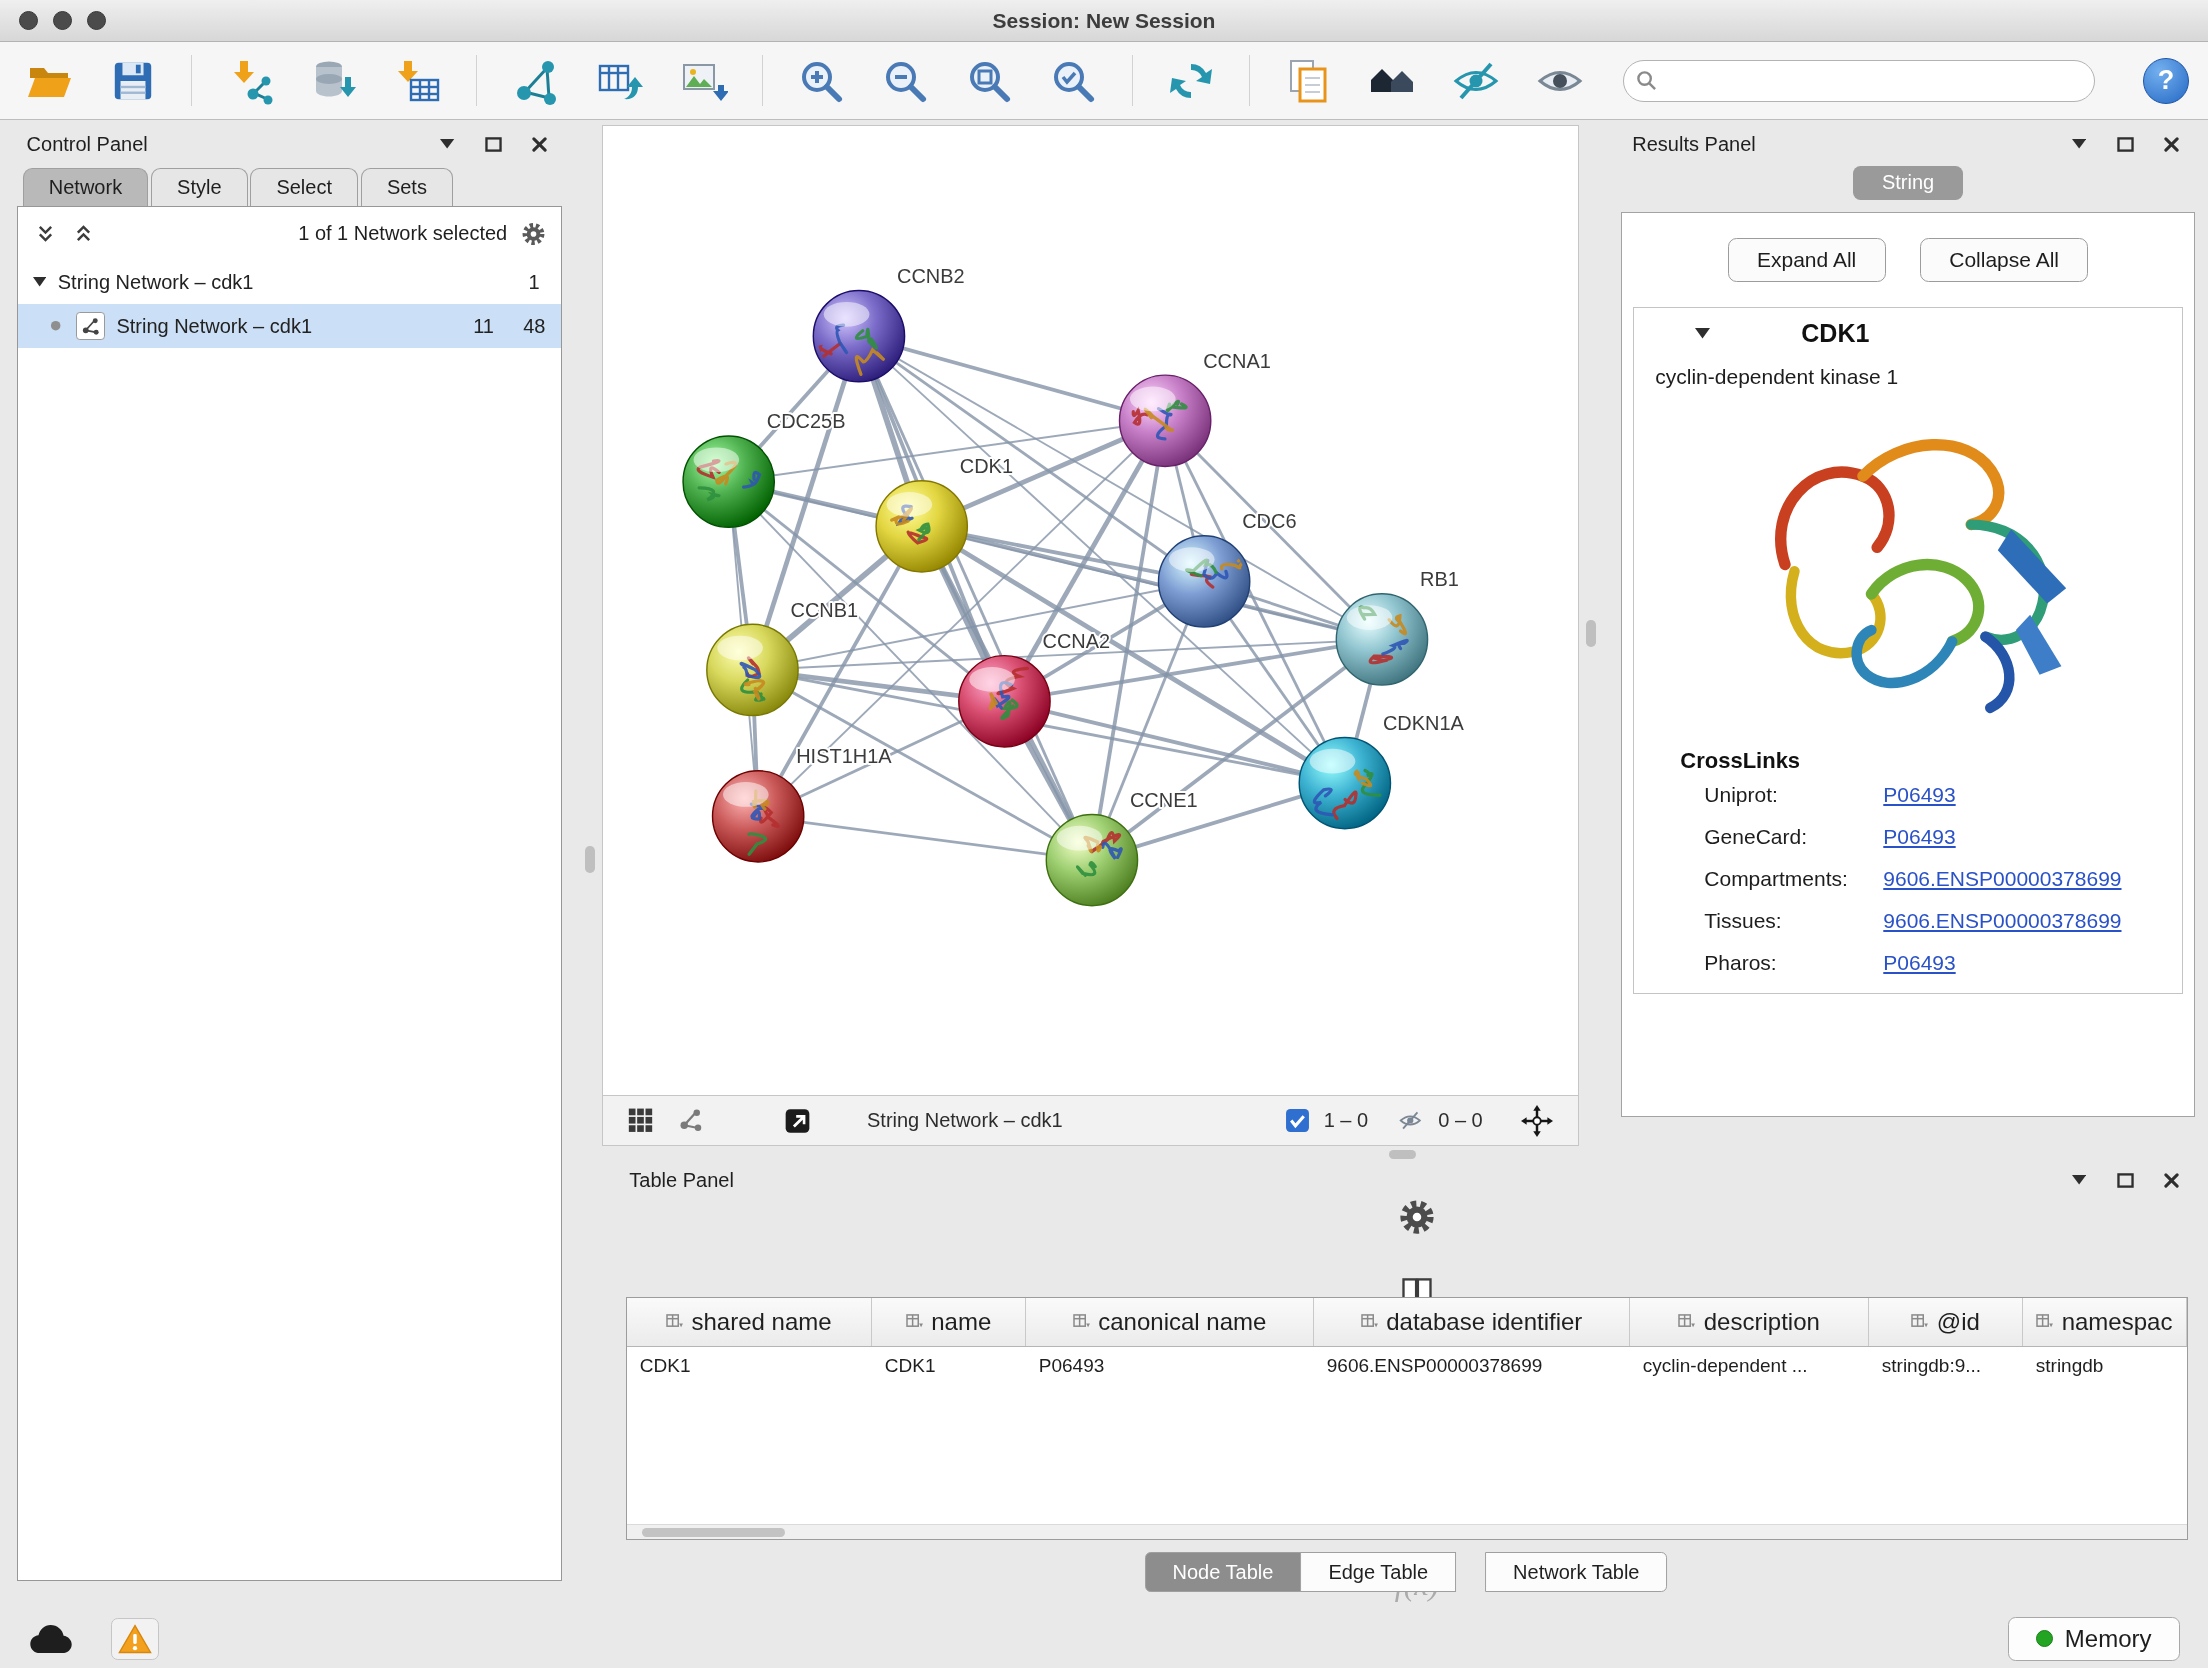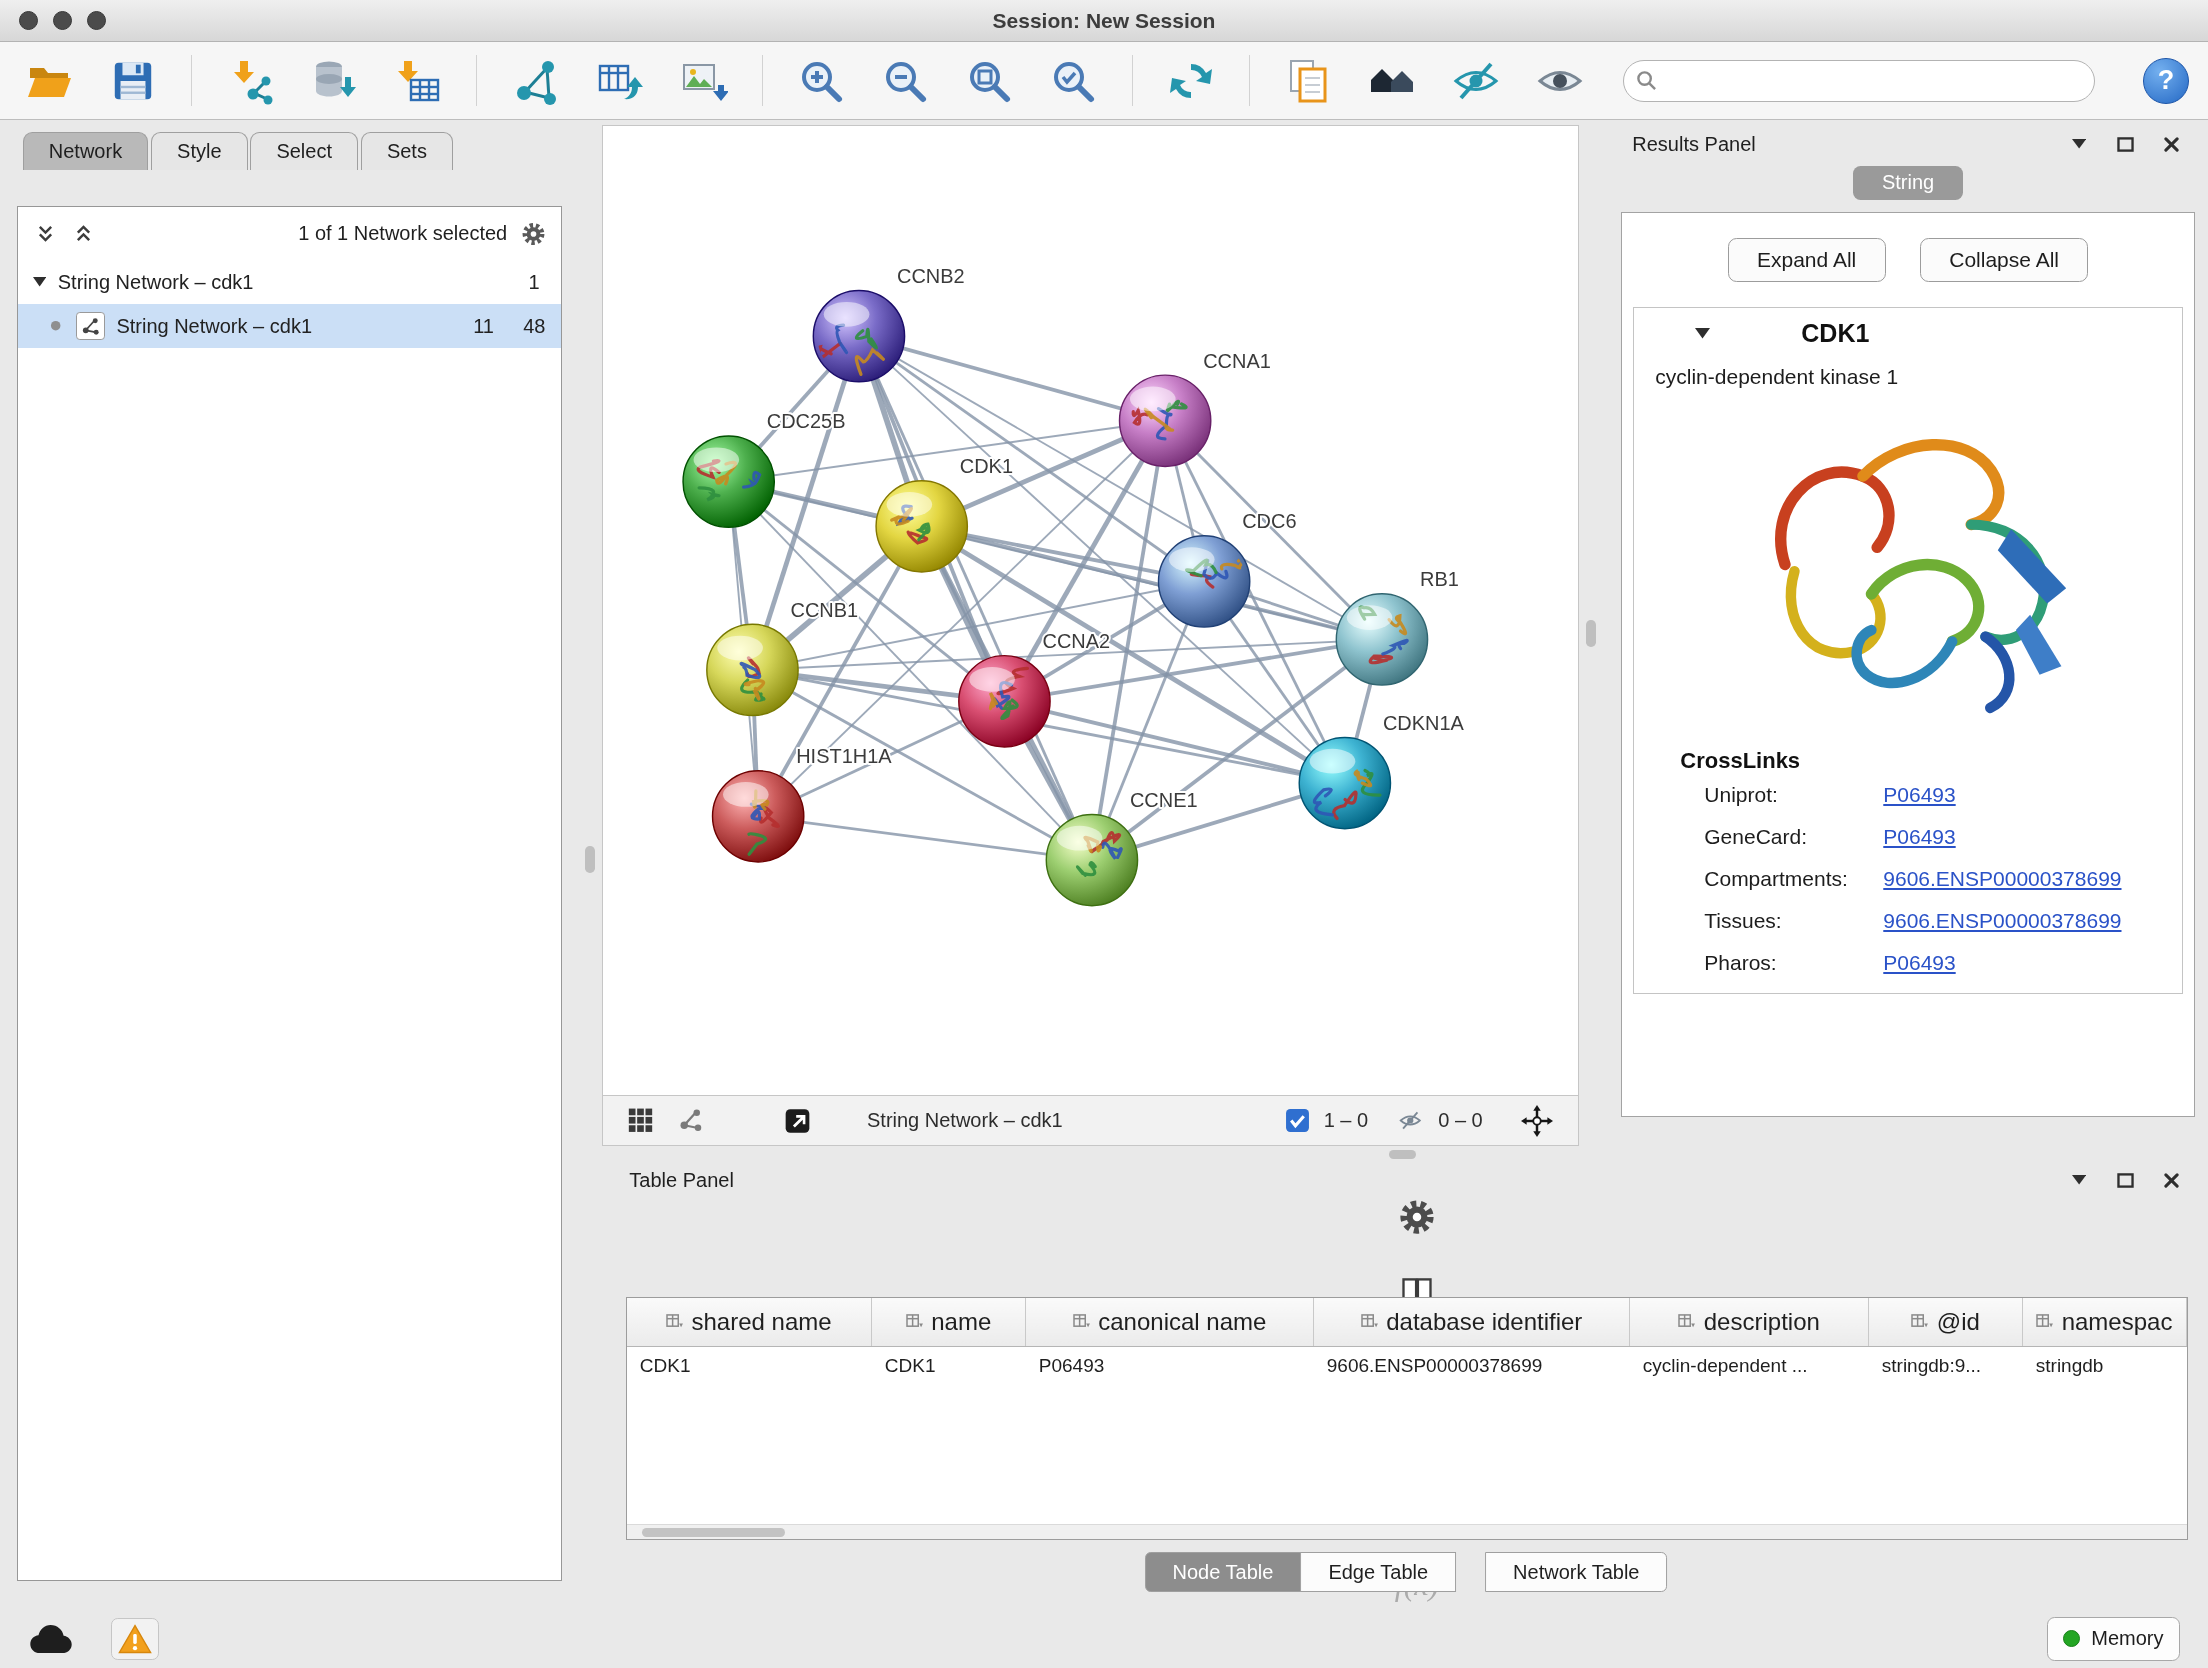--- a/index.html
+++ b/index.html
@@ -103,22 +103,22 @@
     font-size:20px; color:#1f1f1f; margin-left:-1px; }
   .tt:first-child { border-radius:5.7px 0 0 5.7px; }
   .tt:last-child { border-radius:0 5.7px 5.7px 0;margin-left:29px; }
   .tt.active { background:#8d8d8d; color:#fff; }
 
   
   .statusbar { position:absolute; left:0; right:0; bottom:0; height:59px; display:flex; align-items:center;
     padding:0 28.5px; gap:38px; }
   .warn-btn { width:48px; height:42px; border:1px solid #c6c6c6; border-radius:6.7px; background:#f2f2f2;
     display:flex; align-items:center; justify-content:center; }
-  .memory { margin-left:auto; display:flex; align-items:center; gap:11.4px; height:44px; padding:0 15px;
-    border:1px solid #a8a8a8; border-radius:7.6px; background:#fdfdfd; font-size:20px; color:#1d1d1d; }
+  .memory { margin-left:auto; display:flex; align-items:center; gap:11.4px; height:44px; padding:0 27px;
+    border:1px solid #a8a8a8; border-radius:7.6px; background:#fdfdfd; font-size:24px; color:#1d1d1d; }
   .mem-dot { width:17px; height:17px; border-radius:50%; background:#23a523; border:1px solid #188018; }
 </style>
 </head>
 <body>
 
 <div id="app">
 
   <div class="titlebar">
     <div class="traffic">
       <span class="light"></span>
@@ -280,20 +280,41 @@
       <svg class="search-glass" width="21" height="21" viewBox="0 0 22 22">
         <circle cx="9" cy="9" r="6.5" fill="none" stroke="#8a8a8a" stroke-width="2.5"></circle>
         <line x1="14" y1="14" x2="20" y2="20" stroke="#8a8a8a" stroke-width="2.5"></line>
       </svg>
       <input type="text" style="">
     </div>
     <div class="help-btn">?</div>
   </div>
 
   <div class="control-panel">
+    <div class="panel-header">
+      <div class="panel-title">Control Panel</div>
+      <div class="ph-ic">
+        <svg width="14.3" height="9.5" viewBox="0 0 15 10">
+            <polygon points="0,0 15,0 7.5,10" fill="#2e2e2e"></polygon>
+          </svg>
+      </div>
+      <div class="ph-ic">
+        <svg width="17" height="15" viewBox="0 0 18 16">
+            <rect x="1.5" y="1.5" width="15" height="13" fill="none" stroke="#2e2e2e" stroke-width="2.5"></rect>
+          </svg>
+      </div>
+      <div class="ph-ic">
+        <svg width="15" height="15" viewBox="0 0 16 16">
+            <g stroke="#2e2e2e" stroke-width="3.2" stroke-linecap="round">
+              <line x1="2" y1="2" x2="14" y2="14"></line>
+              <line x1="14" y1="2" x2="2" y2="14"></line>
+            </g>
+          </svg>
+      </div>
+    </div>
     <div class="cp-tabs">
       <div class="tab active">
           <span>Network</span>
         </div>
       <div class="tab">
           <span>Style</span>
         </div>
       <div class="tab">
           <span>Select</span>
         </div>

